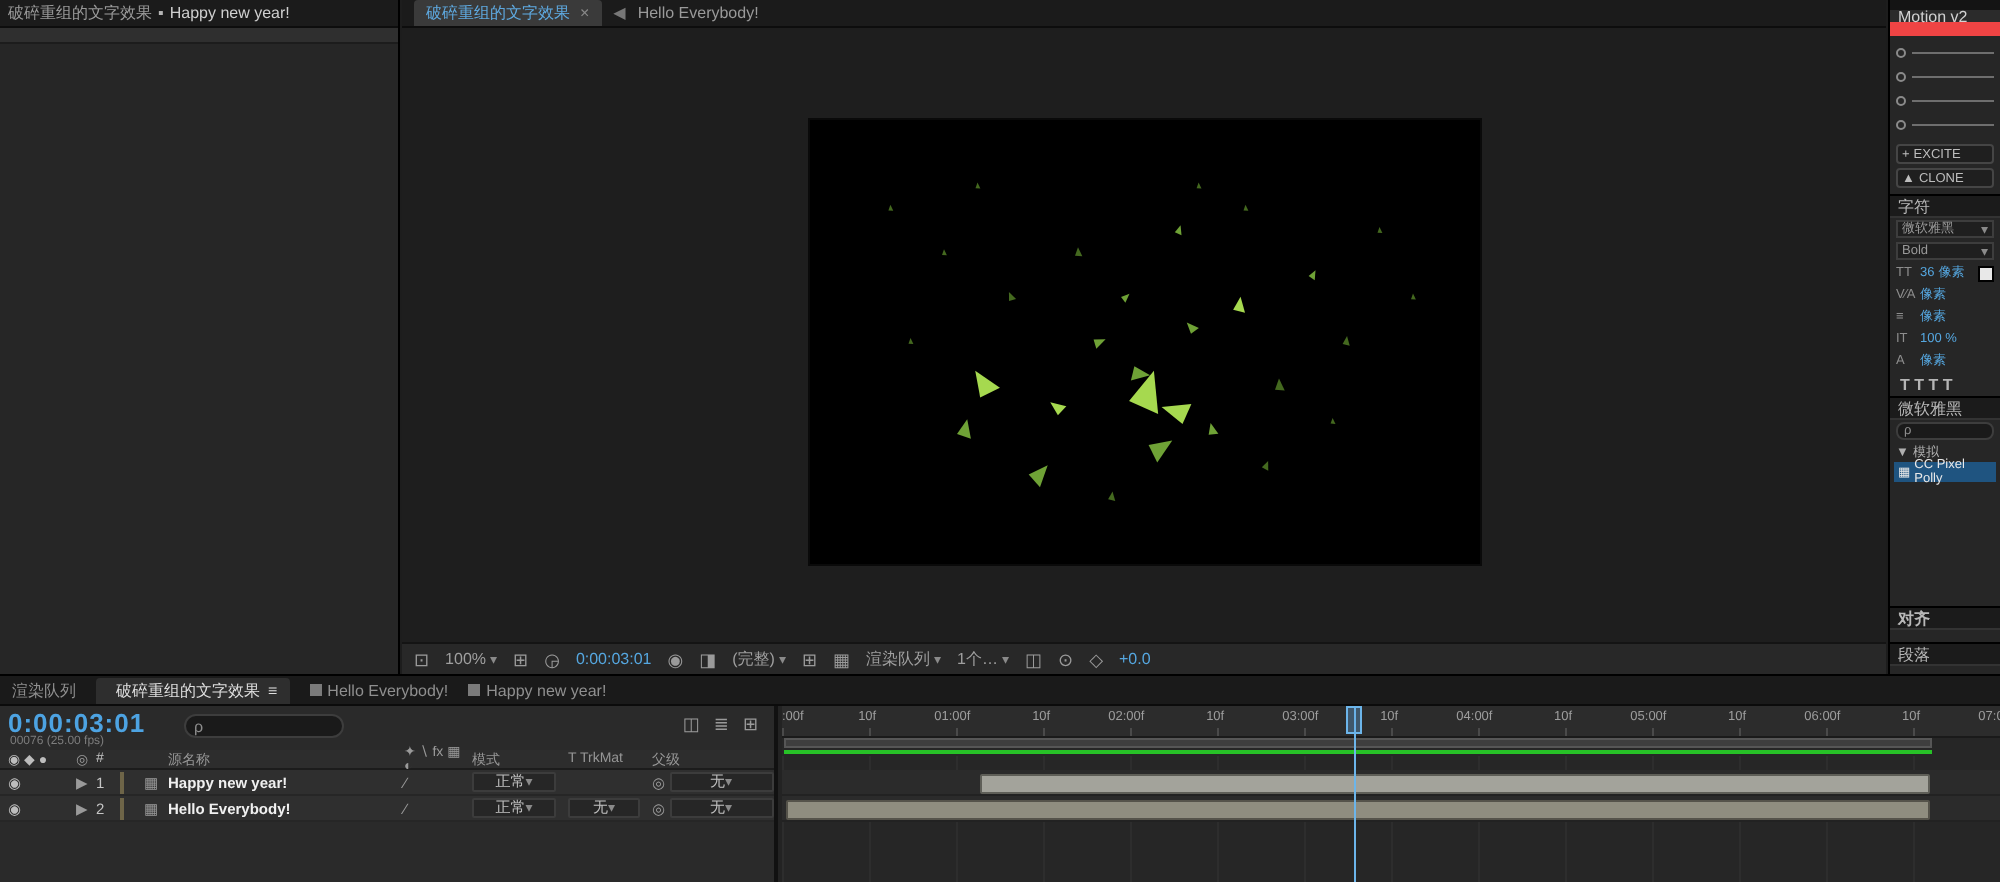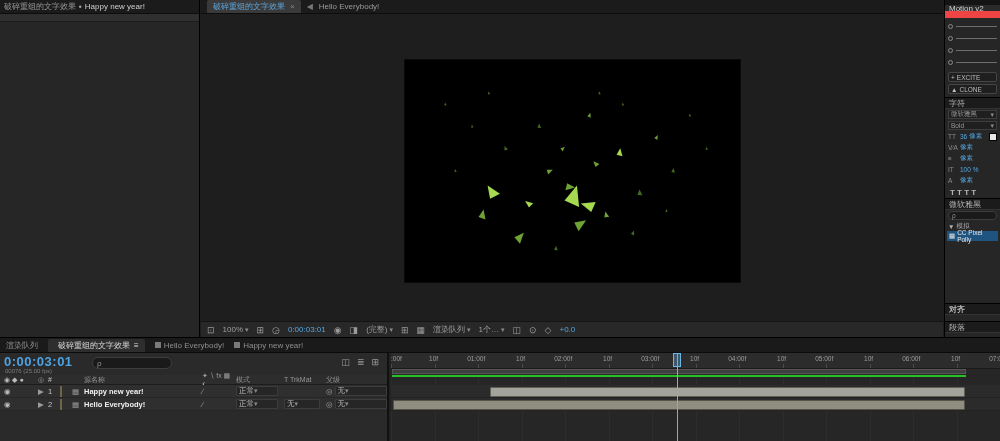--- a/index.html
+++ b/index.html
@@ -73,21 +73,21 @@
                display:flex; align-items:center; color:#969696; font-size:7px; }
   .tl-row { position:absolute; left:0; right:0; height:13px; background:#2f2f2f; border-bottom:1px solid #262626; display:flex; align-items:center; font-size:7.5px; }
   .col-av { width:38px; display:flex; gap:3px; padding-left:4px; color:#bdbdbd; }
   .col-arrow { width:10px; color:#9a9a9a; }
   .col-num { width:12px; color:#c5c5c5; }
   .col-label { width:12px; }
   .label-sq { width:7px; height:7px; background:#cdbd85; border:1px solid #6e6548; }
   .col-icon { width:12px; color:#9a9a9a; }
   .col-name { width:118px; color:#f0f0f0; font-weight:bold; white-space:nowrap; overflow:hidden; }
   .col-sw { width:34px; color:#9a9a9a; letter-spacing:2px; }
-  .cell-dd { height:10px; background:#262626; border:1px solid #3c3c3c; border-radius:1px; display:flex; align-items:center; justify-content:flex-start; padding:0 2px; color:#c0c0c0; }
+  .cell-dd { height:10px; background:#262626; border:1px solid #3c3c3c; border-radius:1px; display:flex; align-items:center; justify-content:center; padding:0 2px; color:#c0c0c0; }
   .dd-mode { width:42px; margin-right:6px; }
   .dd-trk  { width:36px; margin-right:6px; }
   .dd-parent { width:52px; }
   .pickwhip { color:#9a9a9a; margin-right:2px; }
   .tl-right { position:absolute; left:391px; top:15px; right:0; bottom:0; background:#262626; overflow:hidden; }
   .ruler { position:absolute; left:0; top:0; right:0; height:16px; background:#2c2c2c; border-bottom:1px solid #1a1a1a;
            background-image:repeating-linear-gradient(to right, #4a4a4a 0 1px, transparent 1px 43.5px); background-position:0 bottom; background-size:100% 4px; background-repeat:repeat-x; }
   .rlabel { position:absolute; top:2px; font-size:6.5px; color:#9d9d9d; white-space:nowrap; }
   .workarea { position:absolute; left:1px; top:16px; width:94.3%; height:5px; background:#3e3e3e; border:1px solid #565656; }
   .ramline { position:absolute; left:1px; top:22px; width:94.3%; height:2px; background:#27c127; }

